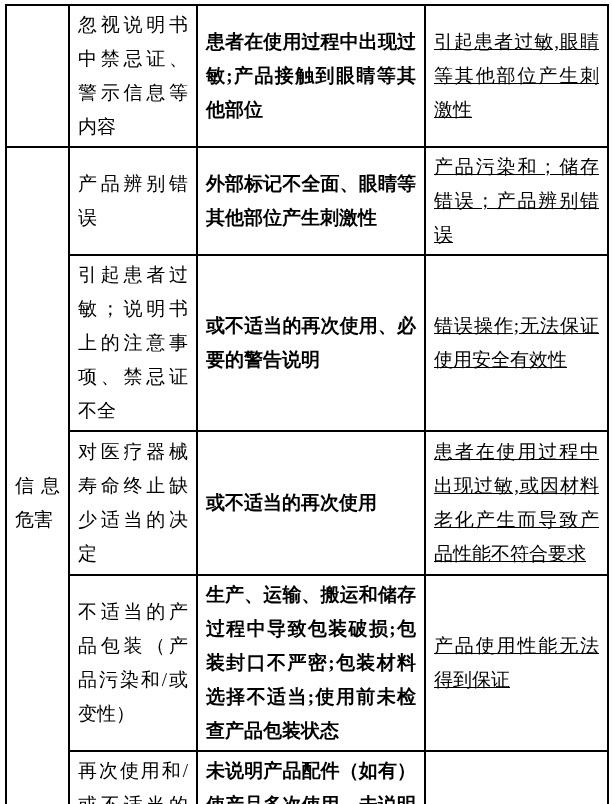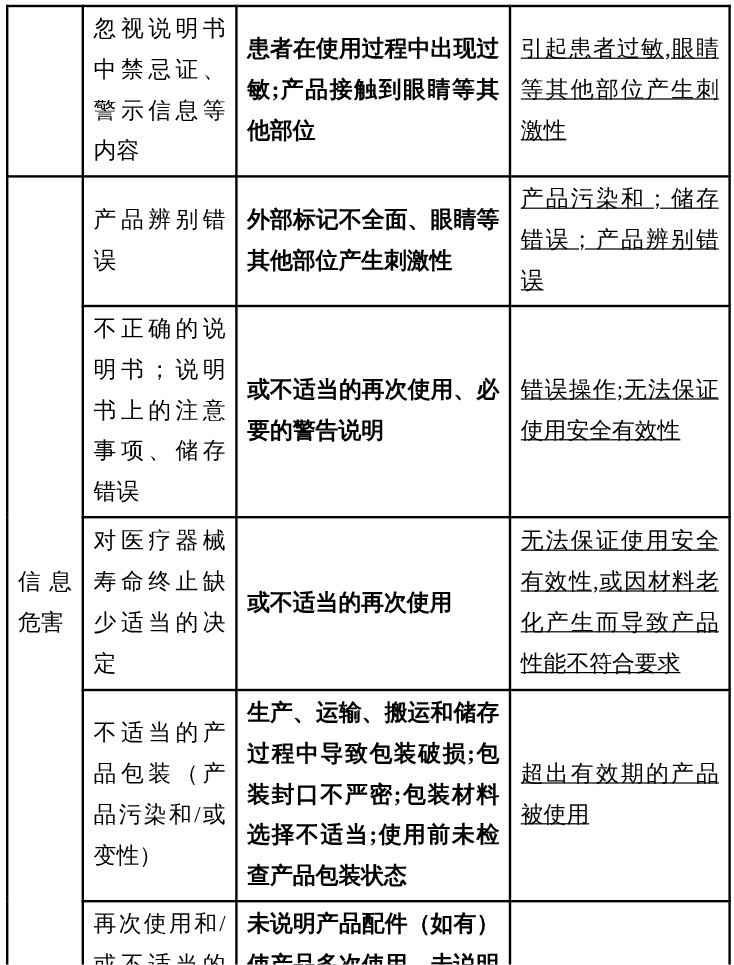--- a/index.html
+++ b/index.html
@@ -65,33 +65,33 @@
         <td class="situation-cell">患者在使用过程中出现过敏;产品接触到眼睛等其他部位</td>
         <td class="consequence-cell">引起患者过敏,眼睛等其他部位产生刺激性</td>
       </tr>
       <tr style="height:72px">
         <td class="cat-cell" rowspan="5">信息危害</td>
         <td class="cause-cell">产品辨别错误</td>
         <td class="situation-cell">外部标记不全面、眼睛等其他部位产生刺激性</td>
         <td class="consequence-cell">产品污染和；储存错误；产品辨别错误</td>
       </tr>
       <tr style="height:168px">
-        <td class="cause-cell">不正确的说明书；说明书上的注意事项、储存错误</td>
+        <td class="cause-cell">引起患者过敏；说明书上的注意事项、禁忌证不全</td>
         <td class="situation-cell">或不适当的再次使用、必要的警告说明</td>
         <td class="consequence-cell">错误操作;无法保证使用安全有效性</td>
       </tr>
       <tr style="height:144px">
         <td class="cause-cell">对医疗器械寿命终止缺少适当的决定</td>
         <td class="situation-cell">或不适当的再次使用</td>
-        <td class="consequence-cell">无法保证使用安全有效性,或因材料老化产生而导致产品性能不符合要求</td>
+        <td class="consequence-cell">患者在使用过程中出现过敏,或因材料老化产生而导致产品性能不符合要求</td>
       </tr>
       <tr style="height:172px">
         <td class="cause-cell">不适当的产品包装（产品污染和/或变性）</td>
         <td class="situation-cell">生产、运输、搬运和储存过程中导致包装破损;包装封口不严密;包装材料选择不适当;使用前未检查产品包装状态</td>
-        <td class="consequence-cell">超出有效期的产品被使用</td>
+        <td class="consequence-cell">产品使用性能无法得到保证</td>
       </tr>
       <tr style="height:101px">
         <td class="cause-cell">再次使用和/或不适当的再次使用</td>
         <td class="situation-cell">未说明产品配件（如有）使产品多次使用，未说明具体操作方法</td>
         <td class="consequence-cell"></td>
       </tr>
     </tbody>
   </table>
 </div>
 

